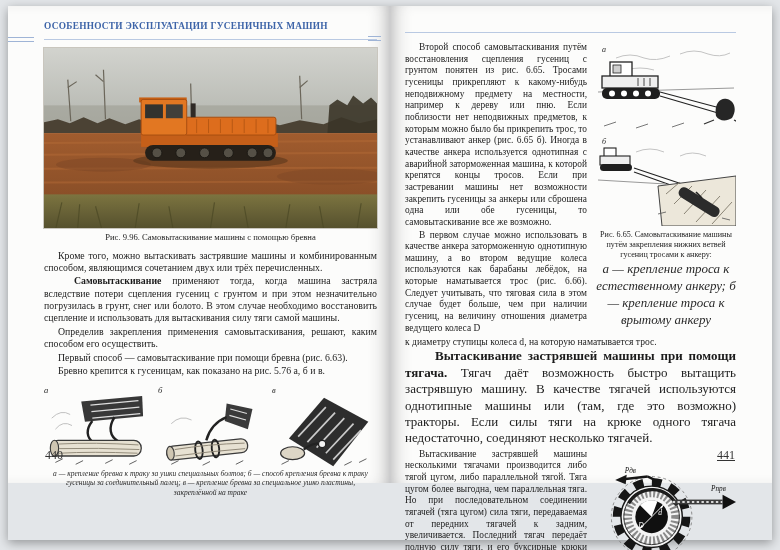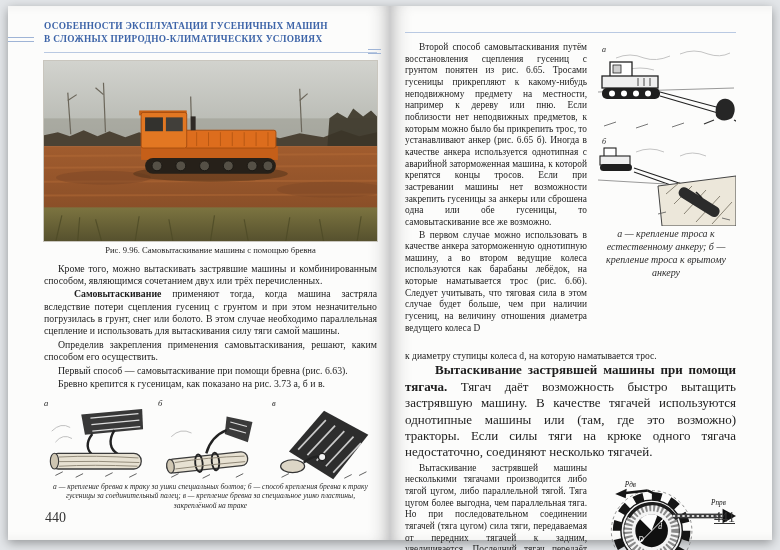--- a/index.html
+++ b/index.html
@@ -1,21 +1,21 @@
 <!DOCTYPE html>
 <html><head>
 <meta charset="utf-8">
 <style>
   * { margin:0; padding:0; box-sizing:border-box; }
   html,body { width:780px; height:550px; }
   body { font-family:"Liberation Serif", serif; background:#e3e6e9; position:relative; overflow:hidden; }
 
   .spread { position:absolute; left:8px; top:6px; width:764px; height:534px; display:flex;
             box-shadow:0 3px 10px rgba(0,0,0,.35); }
-  .page { width:382px; height:534px; background:#fcfcfb; position:relative; color:#1c1c1c; }
+  .page { width:382px; height:477px; background:#fcfcfb; position:relative; color:#1c1c1c; }
   .page.left  { padding:14px 13px 0 36px; box-shadow:inset -14px 0 20px -14px rgba(40,40,45,.45); }
   .page.right { padding:26px 36px 0 15px; box-shadow:inset 14px 0 20px -14px rgba(40,40,45,.45); }
 
   
   .chapter-header { position:relative; color:#3d64a8; font-weight:bold; font-size:9.3px;
                     line-height:1.4; letter-spacing:.3px; font-family:"Liberation Serif",serif; }
   .edge-mark-left { position:absolute; left:-36px; top:17px; width:26px; height:5px;
                     border-top:1.6px solid #9fb4d6; border-bottom:1.6px solid #9fb4d6; }
   .header-rule { position:relative; border-top:1.2px solid #b9c9e2; margin-top:6px; }
   .rule-endmark { position:absolute; right:-4px; top:-4px; width:13px; height:5px;
@@ -40,46 +40,45 @@
   .fig664-cell { width:104px; }
   .fig-label { font-style:italic; font-size:8.5px; color:#222; line-height:1; margin-bottom:1px; }
   .fig664-cell svg { display:block; width:104px; height:72px; }
 
   
   .rp-top, .rp-bottom { display:flex; gap:9px; }
   .rp-col-text { width:182px; }
   .rp-col-text .para { font-size:9.4px; line-height:1.24; }
   .rp-col-fig { width:140px; }
   .rp-col-fig .fig-caption { font-size:8.1px; }
-  .rp-col-fig .fig-subcaption { font-size:10px; }
+  .rp-col-fig .fig-subcaption { font-size:13px; }
   .fig665-panel svg { display:block; width:140px; height:92px; }
-  .fullwidth-block { margin-top:16px; }
+  .fullwidth-block { margin-top:2px; }
   .cont-line { font-size:9.6px; line-height:1.26; text-align:justify; }
   .fullwidth-block .para { font-size:13px; }
   .rp-bottom { margin-top:2px; }
   .fig666-wrap svg { display:block; width:140px; height:100px; margin-top:14px; }
 
-  .page-number { position:absolute; bottom:14px; font-size:14px; color:#333;margin-top:24px; }
+  .page-number { position:absolute; bottom:20px; font-size:12px; color:#333;margin-top:24px; }
   .page-number.pn-left { left:37px; }
   .page-number.pn-right { right:37px;text-decoration:underline; }
 
   .svg-force-label { font-style:italic; font-size:7.5px; fill:#111; font-family:"Liberation Serif",serif; }
   .svg-dim-label { font-style:italic; font-size:8px; fill:#ffffff; font-family:"Liberation Serif",serif; }
 </style>
 </head>
 <body>
 
 <div class="spread">
 
   <div class="page left">
 
     <div class="chapter-header">
       <div class="edge-mark-left"></div>
       <div>ОСОБЕННОСТИ ЭКСПЛУАТАЦИИ ГУСЕНИЧНЫХ МАШИН</div>
-      <div>В СЛОЖНЫХ ПРИРОДНО-КЛИМАТИЧЕСКИХ УСЛОВИЯХ</div>
       <div class="header-rule">
         <div class="rule-endmark"></div>
       </div>
     </div>
 
     <div class="photo-wrap">
       <svg viewBox="0 0 336 182" preserveAspectRatio="none">
         <defs>
           <linearGradient id="sky" x1="0" y1="0" x2="0" y2="1">
             <stop offset="0" stop-color="#d2d3ce"></stop>
@@ -156,24 +155,24 @@
               <circle cx="114" cy="54" r="5"></circle>
               <circle cx="130" cy="54" r="5"></circle>
           </g>
         </g>
       </svg>
     </div>
     <div class="fig-caption">Рис. 9.96. Самовытаскивание машины с помощью бревна</div>
 
     <div style="margin-top:7px;">
       <p class="para">Кроме того, можно вытаскивать застрявшие машины и комбинированным способом, являющимся сочетанием двух или трёх перечисленных.</p>
-      <p class="para"><span class="bold-lead">Самовытаскивание</span><span> применяют тогда, когда машина застряла вследствие потери сцепления гусениц с грунтом и при этом незначительно погрузилась в грунт, снег или болото. В этом случае необходимо параллельная сцепление и использовать для вытаскивания силу тяги самой машины.</span></p>
+      <p class="para"><span class="bold-lead">Самовытаскивание</span><span> применяют тогда, когда машина застряла вследствие потери сцепления гусениц с грунтом и при этом незначительно погрузилась в грунт, снег или болото. В этом случае необходимо восстановить сцепление и использовать для вытаскивания силу тяги самой машины.</span></p>
       <p class="para">Определив закрепления применения самовытаскивания, решают, каким способом его осуществить.</p>
       <p class="para">Первый способ — самовытаскивание при помощи бревна (рис. 6.63).</p>
-      <p class="para">Бревно крепится к гусеницам, как показано на рис. 3.73 а, б и в.</p>
+      <p class="para">Бревно крепится к гусеницам, как показано на рис. 5.76 а, б и в.</p>
     </div>
 
     <div class="fig664-strip">
       <div class="fig664-cell">
         <div class="fig-label">а</div>
         <svg viewBox="0 0 104 78">
           <path d="M8,36 Q16,26 26,32" stroke="#bbb" fill="none" stroke-width="1"></path>
           <path d="M4,24 Q14,14 24,20" stroke="#bbb" fill="none" stroke-width="1"></path>
           <polygon points="36,6 102,0 103,22 40,28" fill="#383838"></polygon>
           <g stroke="#ddd" stroke-width="1.4">
@@ -327,20 +326,21 @@
             <g transform="rotate(32 102 68)">
                 <rect x="80" y="62" width="46" height="11" rx="5" fill="#2b2b2b"></rect>
               </g>
             <line x1="100" y1="58" x2="106" y2="64" stroke="#222" stroke-width="1.6"></line>
             <g stroke="#555" stroke-width=".8">
                 <line x1="70" y1="78" x2="62" y2="80"></line>
                 <line x1="126" y1="84" x2="134" y2="86"></line>
               </g>
           </svg>
         </div>
+        <div class="fig-caption">Рис. 6.65. Самовытаскивание машины путём закрепления нижних ветвей гусениц тросами к анкеру:</div>
         <div class="fig-subcaption">а — крепление троса к естественному анкеру; б — крепление троса к врытому анкеру</div>
       </div>
     </div>
 
     <div class="fullwidth-block">
       <div class="cont-line">к диаметру ступицы колеса d, на которую наматывается трос.</div>
       <p class="para"><span class="bold-lead">Вытаскивание застрявшей машины при помощи тягача.</span><span> Тягач даёт возможность быстро вытащить застрявшую машину. В качестве тягачей используются однотипные машины или (там, где это возможно) тракторы. Если силы тяги на крюке одного тягача недостаточно, соединяют несколько тягачей.</span></p>
     </div>
 
     <div class="rp-bottom">

